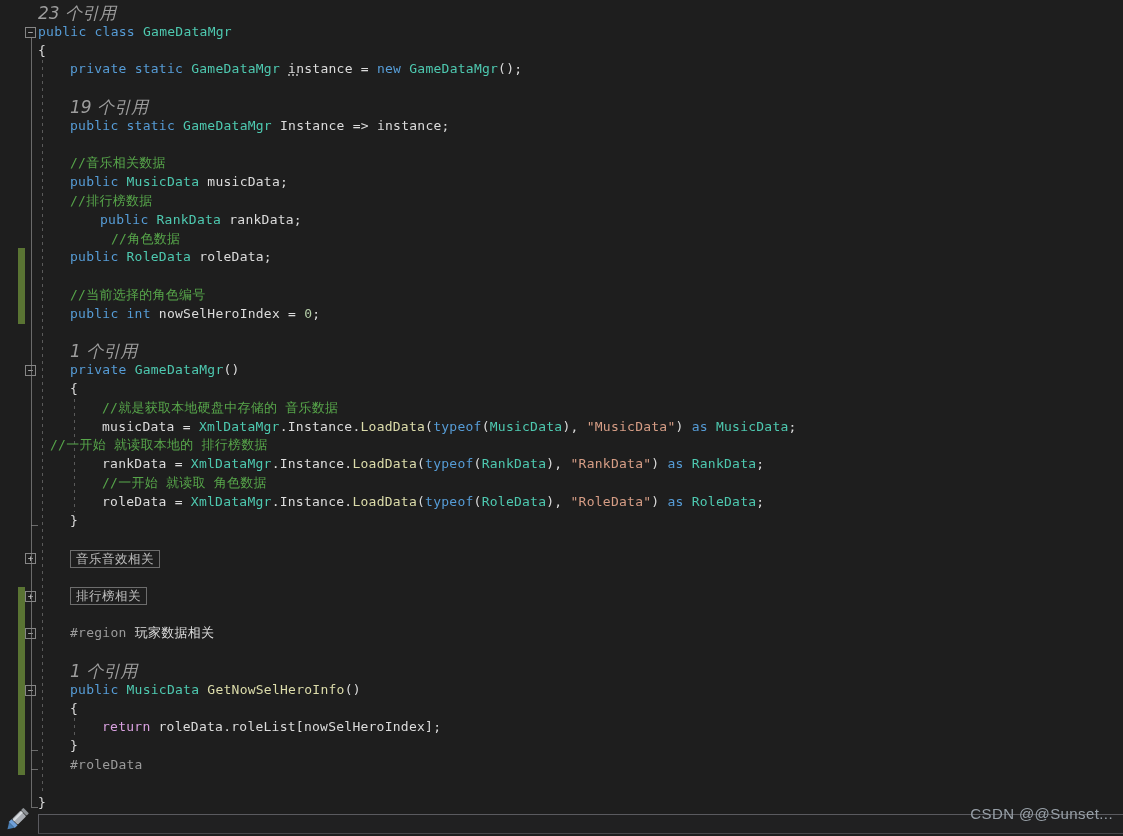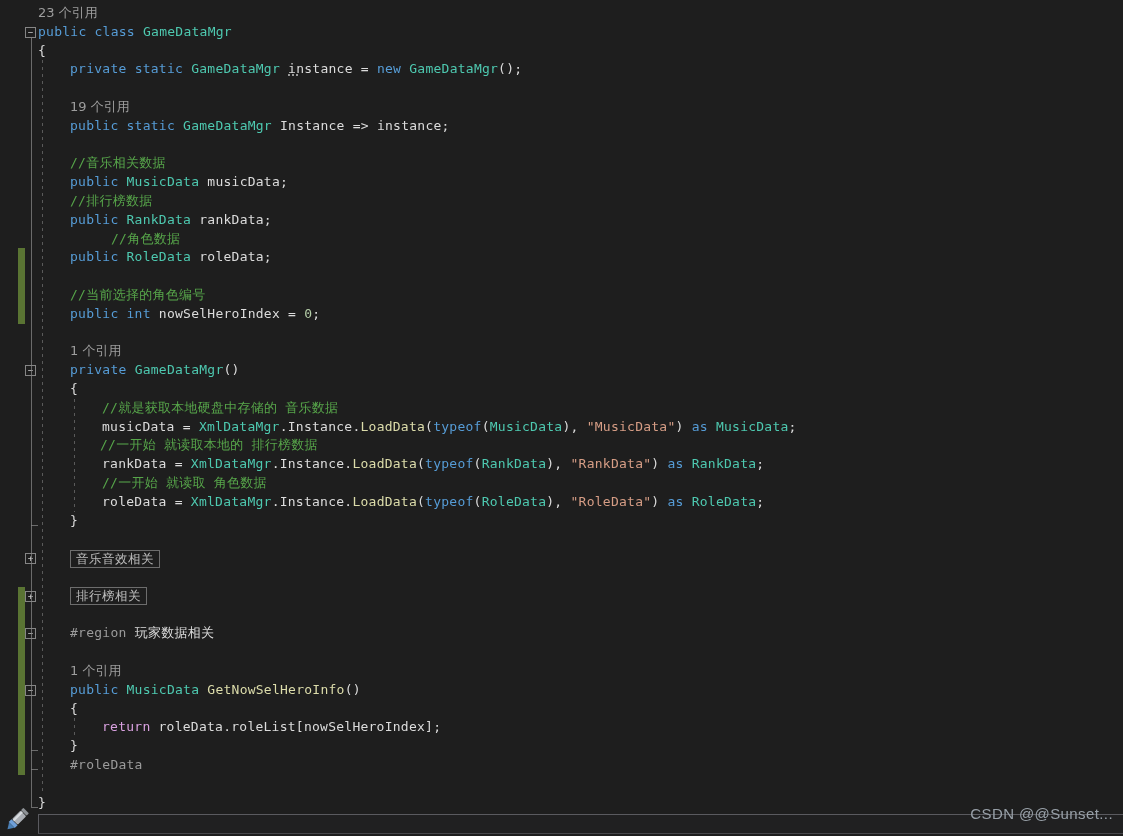--- a/index.html
+++ b/index.html
@@ -15,21 +15,21 @@
   .indent-guide{position:absolute;width:1px;
     background-image:repeating-linear-gradient(to bottom,var(--guide,#5a5a5a) 0 3px,transparent 3px 7px);}
   .fold-box{
     position:absolute;left:25px;width:11px;height:11px;box-sizing:border-box;
     border:1px solid var(--fold,#858585);background:var(--background,#1e1e1e);
     color:#cccccc;font:9px/9px "DejaVu Sans Mono",monospace;text-align:center;cursor:pointer;
   }
   
   .row{position:absolute;left:0;right:0;white-space:pre;}
   .row.code{font-size:13px;letter-spacing:.25px;color:var(--text,#dcdcdc);}
-  .row.lens{font-family:"DejaVu Sans","Liberation Sans",sans-serif;font-size:13px;color:var(--codelens,#9d9d9d);cursor:pointer;}
+  .row.lens{font-family:"DejaVu Sans","Liberation Sans",sans-serif;font-size:17px;color:var(--codelens,#9d9d9d);cursor:pointer;font-style:italic;}
   .tk-kw{color:var(--keyword,#569cd6);}
   .tk-ty{color:var(--type,#4ec9b0);}
   .tk-cm{color:var(--comment,#57a64a);}
   .tk-st{color:var(--string,#d69d85);}
   .tk-nm{color:var(--number,#b5cea8);}
   .tk-ct{color:var(--control,#d8a0df);}
   .tk-pp{color:var(--preprocessor,#9b9b9b);}
   .tk-mt{color:var(--method,#dcdcaa);}
   .tk-pl{color:var(--text,#dcdcdc);}
   .dots{
@@ -77,31 +77,31 @@
   <div id="code-layer">
       <div class="row lens" style="top: 4px; height: 18.8px; line-height: 18.8px; padding-left: 38px;">23 个引用</div>
       <div class="row code" style="top: 22.8px; height: 18.8px; line-height: 18.8px; padding-left: 38px;"><span class="tk-kw">public </span><span class="tk-kw">class </span><span class="tk-ty">GameDataMgr</span></div>
       <div class="row code" style="top: 41.6px; height: 18.8px; line-height: 18.8px; padding-left: 38px;"><span class="tk-pl">{</span></div>
       <div class="row code" style="top: 60.4px; height: 18.8px; line-height: 18.8px; padding-left: 70px;"><span class="tk-kw">private </span><span class="tk-kw">static </span><span class="tk-ty">GameDataMgr </span><span class="tk-pl dots">instance</span><span class="tk-pl"> = </span><span class="tk-kw">new </span><span class="tk-ty">GameDataMgr</span><span class="tk-pl">();</span></div>
       <div class="row lens" style="top: 98px; height: 18.8px; line-height: 18.8px; padding-left: 70px;">19 个引用</div>
       <div class="row code" style="top: 116.8px; height: 18.8px; line-height: 18.8px; padding-left: 70px;"><span class="tk-kw">public </span><span class="tk-kw">static </span><span class="tk-ty">GameDataMgr </span><span class="tk-pl">Instance =&gt; instance;</span></div>
       <div class="row code" style="top: 154.4px; height: 18.8px; line-height: 18.8px; padding-left: 70px;"><span class="tk-cm">//音乐相关数据</span></div>
       <div class="row code" style="top: 173.2px; height: 18.8px; line-height: 18.8px; padding-left: 70px;"><span class="tk-kw">public </span><span class="tk-ty">MusicData </span><span class="tk-pl">musicData;</span></div>
       <div class="row code" style="top: 192px; height: 18.8px; line-height: 18.8px; padding-left: 70px;"><span class="tk-cm">//排行榜数据</span></div>
-      <div class="row code" style="top: 210.8px; height: 18.8px; line-height: 18.8px; padding-left: 70px;"><span class="tk-kw">public </span><span class="tk-ty">RankData </span><span class="tk-pl">rankData;</span></div>
+      <div class="row code" style="top: 210.8px; height: 18.8px; line-height: 18.8px; padding-left: 100px;"><span class="tk-kw">public </span><span class="tk-ty">RankData </span><span class="tk-pl">rankData;</span></div>
       <div class="row code" style="top: 229.6px; height: 18.8px; line-height: 18.8px; padding-left: 111px;"><span class="tk-cm">//角色数据</span></div>
       <div class="row code" style="top: 248.4px; height: 18.8px; line-height: 18.8px; padding-left: 70px;"><span class="tk-kw">public </span><span class="tk-ty">RoleData </span><span class="tk-pl">roleData;</span></div>
       <div class="row code" style="top: 286px; height: 18.8px; line-height: 18.8px; padding-left: 70px;"><span class="tk-cm">//当前选择的角色编号</span></div>
       <div class="row code" style="top: 304.8px; height: 18.8px; line-height: 18.8px; padding-left: 70px;"><span class="tk-kw">public </span><span class="tk-kw">int </span><span class="tk-pl">nowSelHeroIndex = </span><span class="tk-nm">0</span><span class="tk-pl">;</span></div>
       <div class="row lens" style="top: 342.4px; height: 18.8px; line-height: 18.8px; padding-left: 70px;">1 个引用</div>
       <div class="row code" style="top: 361.2px; height: 18.8px; line-height: 18.8px; padding-left: 70px;"><span class="tk-kw">private </span><span class="tk-ty">GameDataMgr</span><span class="tk-pl">()</span></div>
       <div class="row code" style="top: 380px; height: 18.8px; line-height: 18.8px; padding-left: 70px;"><span class="tk-pl">{</span></div>
       <div class="row code" style="top: 398.8px; height: 18.8px; line-height: 18.8px; padding-left: 102px;"><span class="tk-cm">//就是获取本地硬盘中存储的 音乐数据</span></div>
       <div class="row code" style="top: 417.6px; height: 18.8px; line-height: 18.8px; padding-left: 102px;"><span class="tk-pl">musicData = </span><span class="tk-ty">XmlDataMgr</span><span class="tk-pl">.Instance.</span><span class="tk-mt">LoadData</span><span class="tk-pl">(</span><span class="tk-kw">typeof</span><span class="tk-pl">(</span><span class="tk-ty">MusicData</span><span class="tk-pl">), </span><span class="tk-st">"MusicData"</span><span class="tk-pl">) </span><span class="tk-kw">as </span><span class="tk-ty">MusicData</span><span class="tk-pl">;</span></div>
-      <div class="row code" style="top: 436.4px; height: 18.8px; line-height: 18.8px; padding-left: 100px;"><span class="tk-cm">//一开始 就读取本地的 排行榜数据</span></div>
+      <div class="row code" style="top: 436.4px; height: 18.8px; line-height: 18.8px; padding-left: 50px;"><span class="tk-cm">//一开始 就读取本地的 排行榜数据</span></div>
       <div class="row code" style="top: 455.2px; height: 18.8px; line-height: 18.8px; padding-left: 102px;"><span class="tk-pl">rankData = </span><span class="tk-ty">XmlDataMgr</span><span class="tk-pl">.Instance.</span><span class="tk-mt">LoadData</span><span class="tk-pl">(</span><span class="tk-kw">typeof</span><span class="tk-pl">(</span><span class="tk-ty">RankData</span><span class="tk-pl">), </span><span class="tk-st">"RankData"</span><span class="tk-pl">) </span><span class="tk-kw">as </span><span class="tk-ty">RankData</span><span class="tk-pl">;</span></div>
       <div class="row code" style="top: 474px; height: 18.8px; line-height: 18.8px; padding-left: 102px;"><span class="tk-cm">//一开始 就读取 角色数据</span></div>
       <div class="row code" style="top: 492.8px; height: 18.8px; line-height: 18.8px; padding-left: 102px;"><span class="tk-pl">roleData = </span><span class="tk-ty">XmlDataMgr</span><span class="tk-pl">.Instance.</span><span class="tk-mt">LoadData</span><span class="tk-pl">(</span><span class="tk-kw">typeof</span><span class="tk-pl">(</span><span class="tk-ty">RoleData</span><span class="tk-pl">), </span><span class="tk-st">"RoleData"</span><span class="tk-pl">) </span><span class="tk-kw">as </span><span class="tk-ty">RoleData</span><span class="tk-pl">;</span></div>
       <div class="row code" style="top: 511.6px; height: 18.8px; line-height: 18.8px; padding-left: 70px;"><span class="tk-pl">}</span></div>
       <div class="row code" style="top: 550px; height: 18.8px; line-height: 18.8px; padding-left: 70px;"><div class="region-box">音乐音效相关</div></div>
       <div class="row code" style="top: 586.8px; height: 18.8px; line-height: 18.8px; padding-left: 70px;"><div class="region-box">排行榜相关</div></div>
       <div class="row code" style="top: 624.4px; height: 18.8px; line-height: 18.8px; padding-left: 70px;"><span class="tk-pp">#region </span><span class="tk-pl">玩家数据相关</span></div>
       <div class="row lens" style="top: 662px; height: 18.8px; line-height: 18.8px; padding-left: 70px;">1 个引用</div>
       <div class="row code" style="top: 680.8px; height: 18.8px; line-height: 18.8px; padding-left: 70px;"><span class="tk-kw">public </span><span class="tk-ty">MusicData </span><span class="tk-mt">GetNowSelHeroInfo</span><span class="tk-pl">()</span></div>
       <div class="row code" style="top: 699.6px; height: 18.8px; line-height: 18.8px; padding-left: 70px;"><span class="tk-pl">{</span></div>

